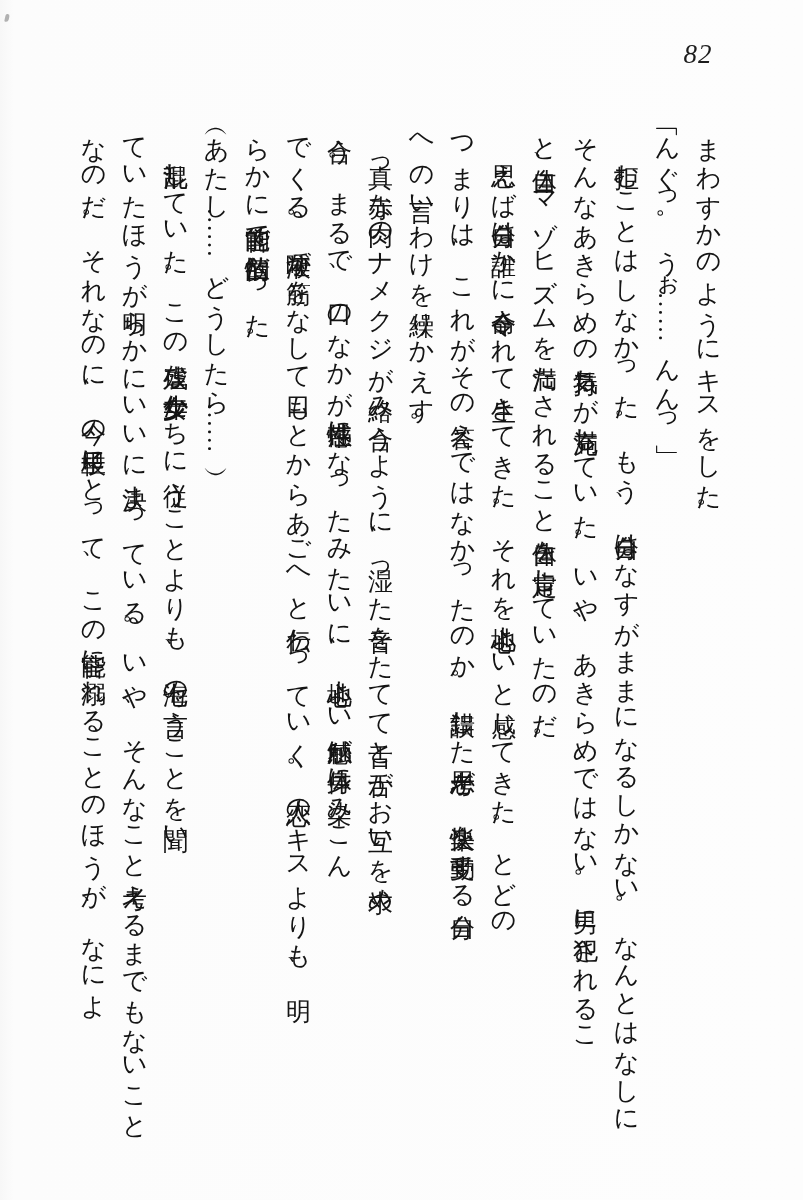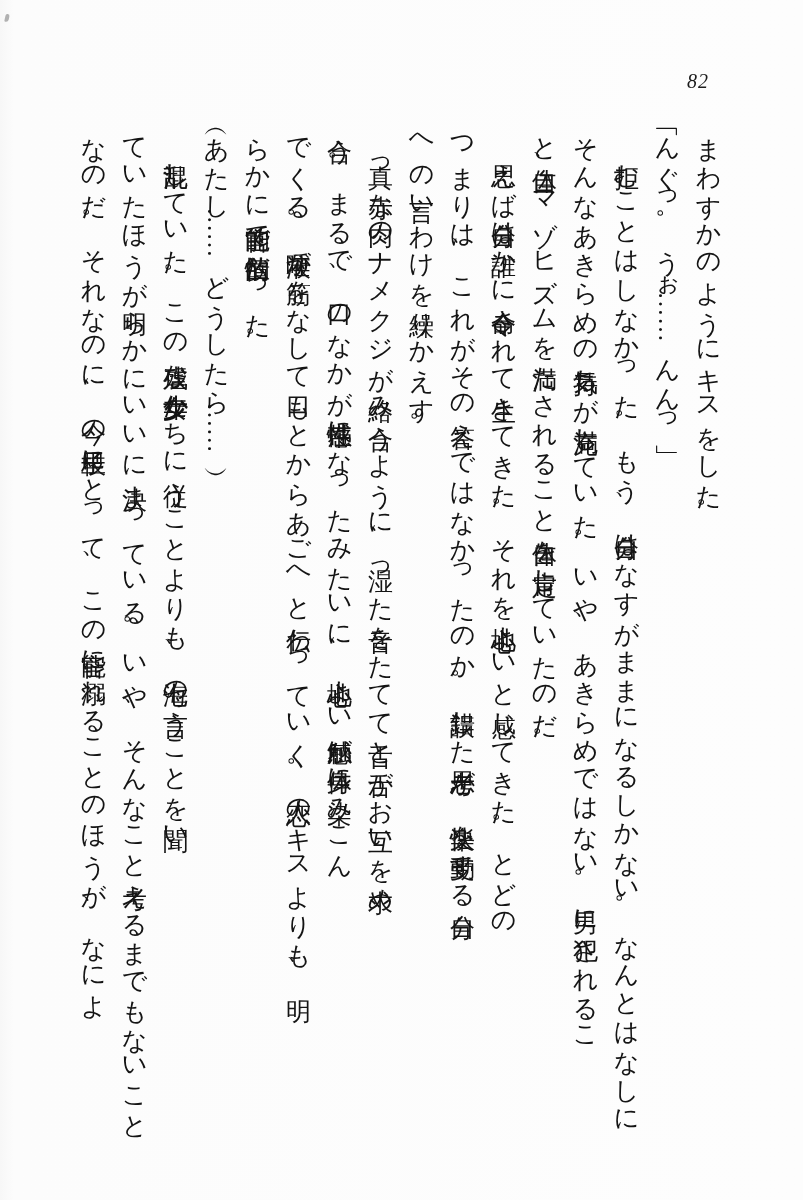--- a/index.html
+++ b/index.html
@@ -14,25 +14,25 @@
     background: #fcfcfc;
     font-family: "Liberation Serif", "DejaVu Serif", serif;
   }
   .page {
     position: absolute;
     inset: 0;
     background: linear-gradient(90deg, #f7f7f7 0px, #fcfcfc 14px, #fdfdfd 100%);
   }
   .page-number {
     position: absolute;
-    top: 70px;
+    top: 39px;
     left: 668px;
     width: 60px;
     text-align: center;
-    font-size: 20px;
+    font-size: 27px;
     font-style: italic;
     color: #1c1c1c;
     letter-spacing: 1px;
   }
   .text-block {
     position: absolute;
     top: 120px;
     right: 74px;
     height: 958px;
     writing-mode: vertical-rl;

